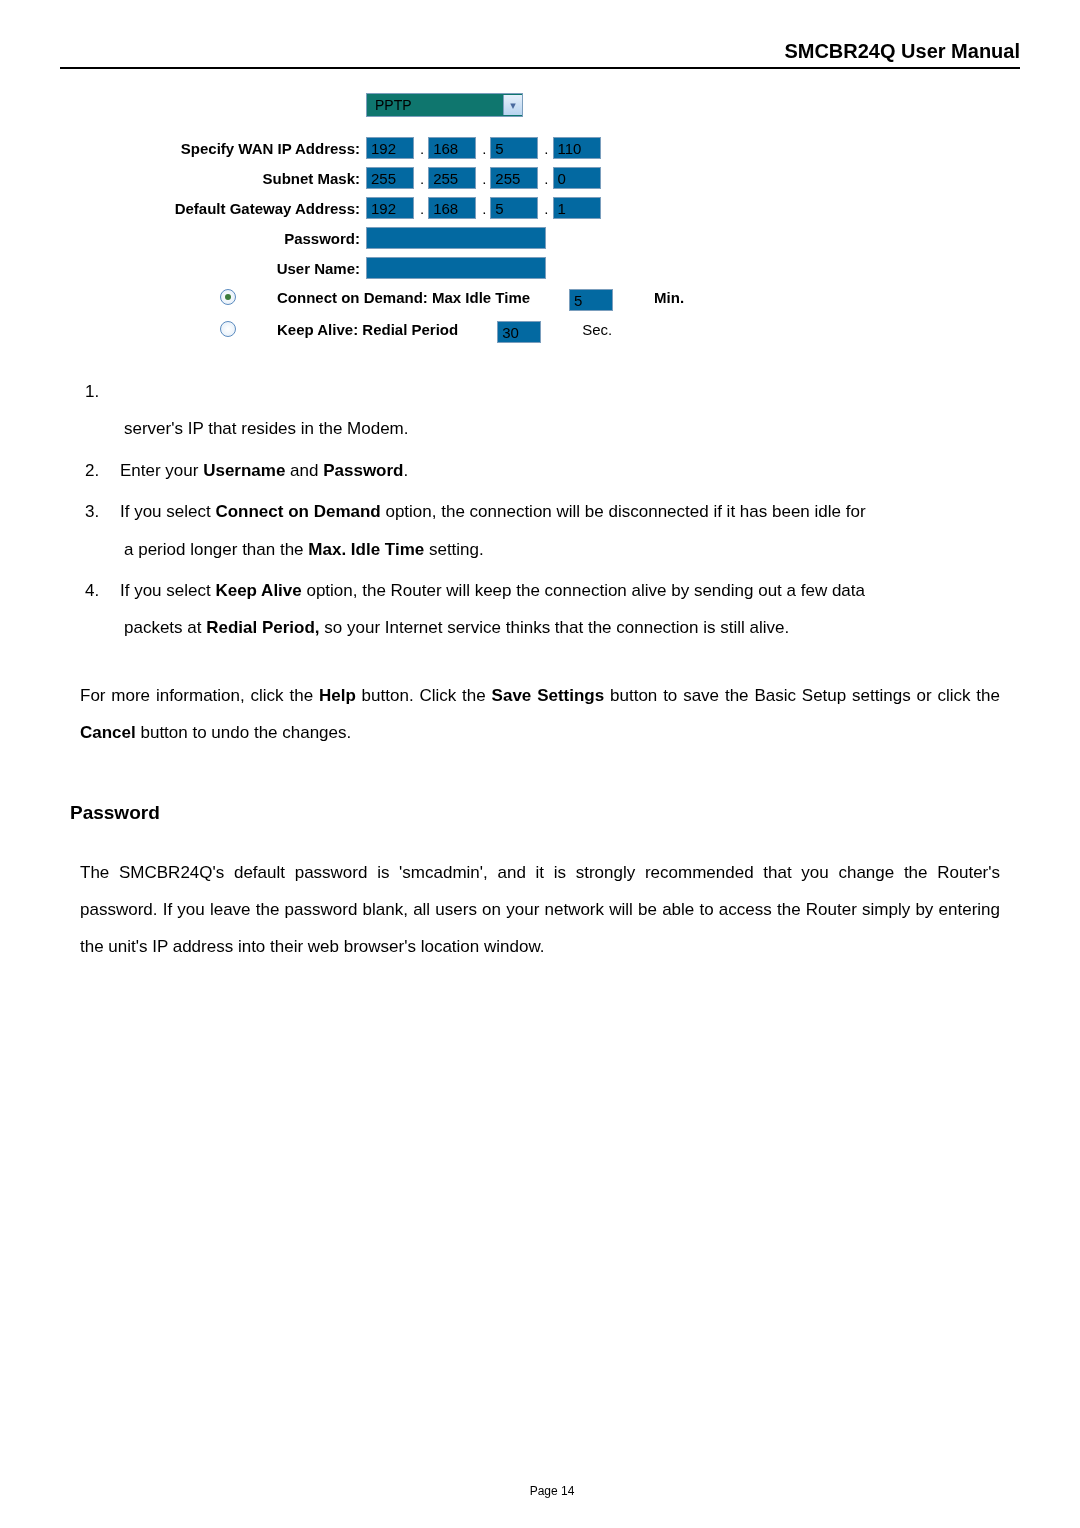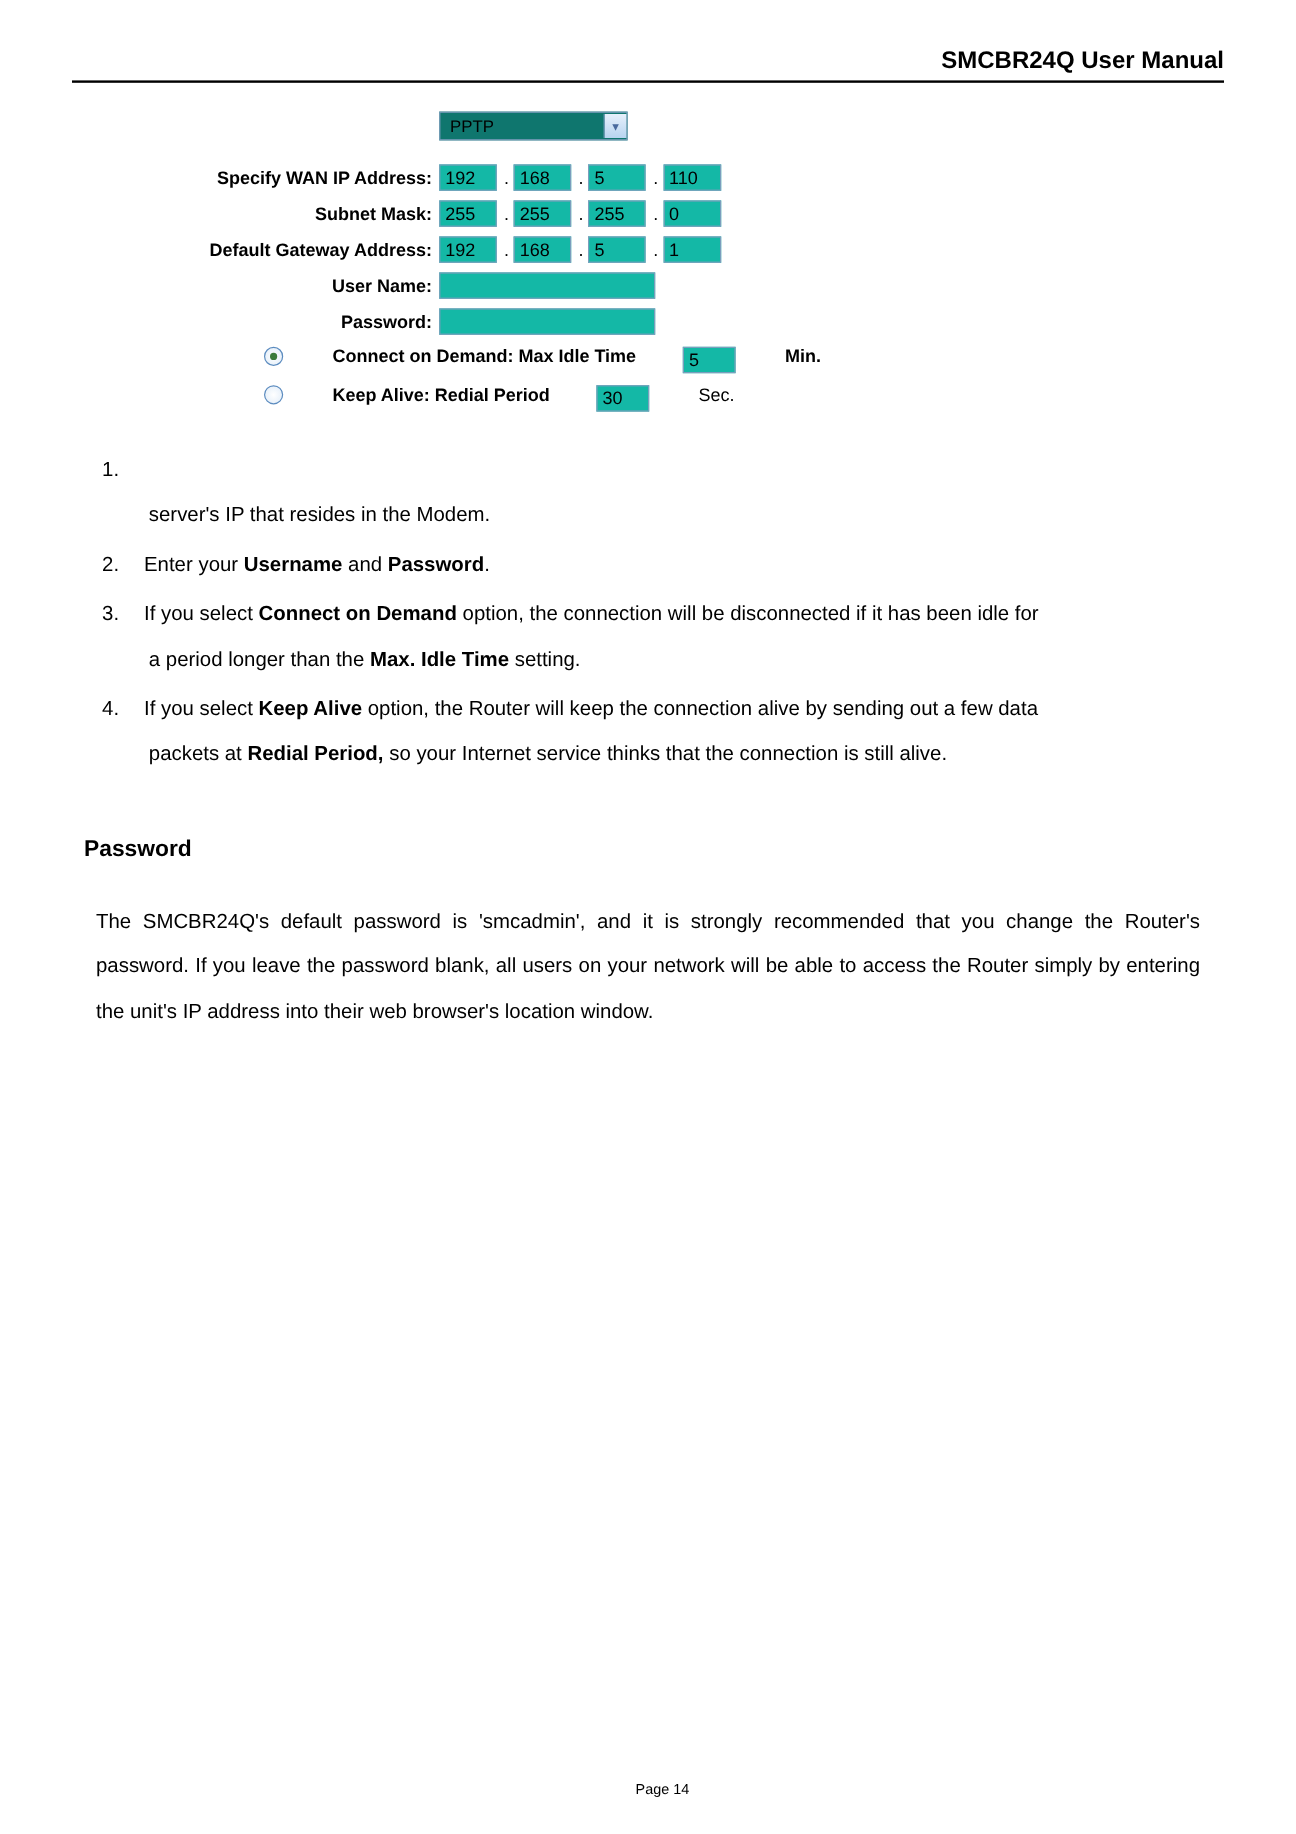--- a/index.html
+++ b/index.html
@@ -35,21 +35,21 @@
   }
   .form-label {
     width: 260px;
     text-align: right;
     font-size: 15px;
     font-weight: bold;
     padding-right: 6px;
   }
   .input-box {
     border: 1px solid #7b9ebd;
-    background: #14b8a6;
+    background: #0369a1;
     height: 22px;
     line-height: 22px;
     padding: 0 4px;
     font-size: 15px;
     box-sizing: border-box;
   }
   .ip-octet { width: 48px; margin-right: 2px; }
   .dot { margin: 0 4px; font-size: 15px; }
   .wide-input { width: 180px; }
   .select-wrap {
@@ -178,26 +178,26 @@
       <span class="input-box ip-octet">192</span>
         <span class="dot">.</span>
       <span class="input-box ip-octet">168</span>
         <span class="dot">.</span>
       <span class="input-box ip-octet">5</span>
         <span class="dot">.</span>
       <span class="input-box ip-octet">1</span>
     </div>
 
     <div class="form-row">
+      <span class="form-label">Password:</span>
+      <span class="input-box wide-input"></span>
+    </div>
+
+    <div class="form-row">
       <span class="form-label">User Name:</span>
-      <span class="input-box wide-input"></span>
-    </div>
-
-    <div class="form-row">
-      <span class="form-label">Password:</span>
       <span class="input-box wide-input"></span>
     </div>
 
     <div class="radio-row">
       <span class="radio-outer checked"></span>
       <span class="radio-label">Connect on Demand: Max Idle Time</span>
       <span class="input-box small-input">5</span>
       <span class="unit">Min.</span>
     </div>
 
@@ -221,19 +221,22 @@
     <li>
       <span>If you select </span><span class="bold">Connect on Demand</span><span> option, the connection will be disconnected if it has been idle for</span><br>
       <span class="indent">a period longer than the </span><span class="bold">Max. Idle Time</span><span> setting.</span>
     </li>
     <li>
       <span>If you select </span><span class="bold">Keep Alive</span><span> option, the Router will keep the connection alive by sending out a few data</span><br>
       <span class="indent">packets at </span><span class="bold">Redial Period,</span><span> so your Internet service thinks that the connection is still alive.</span>
     </li>
   </ol>
 
+  <p class="body-para">
+    <span>For more information, click the </span><span class="bold">Help</span><span> button. Click the </span><span class="bold">Save Settings</span><span> button to save the Basic Setup settings or click the </span><span class="bold">Cancel</span><span> button to undo the changes.</span>
+  </p>
 
   <div class="section-head">Password</div>
   <p class="body-para" style="text-align:justify;">The SMCBR24Q's default password is 'smcadmin', and it is strongly recommended that you change the Router's password. If you leave the password blank, all users on your network will be able to access the Router simply by entering the unit's IP address into their web browser's location window.</p>
 
 </div>
 
 <div class="footer">Page 14</div>
 
 </body></html>

